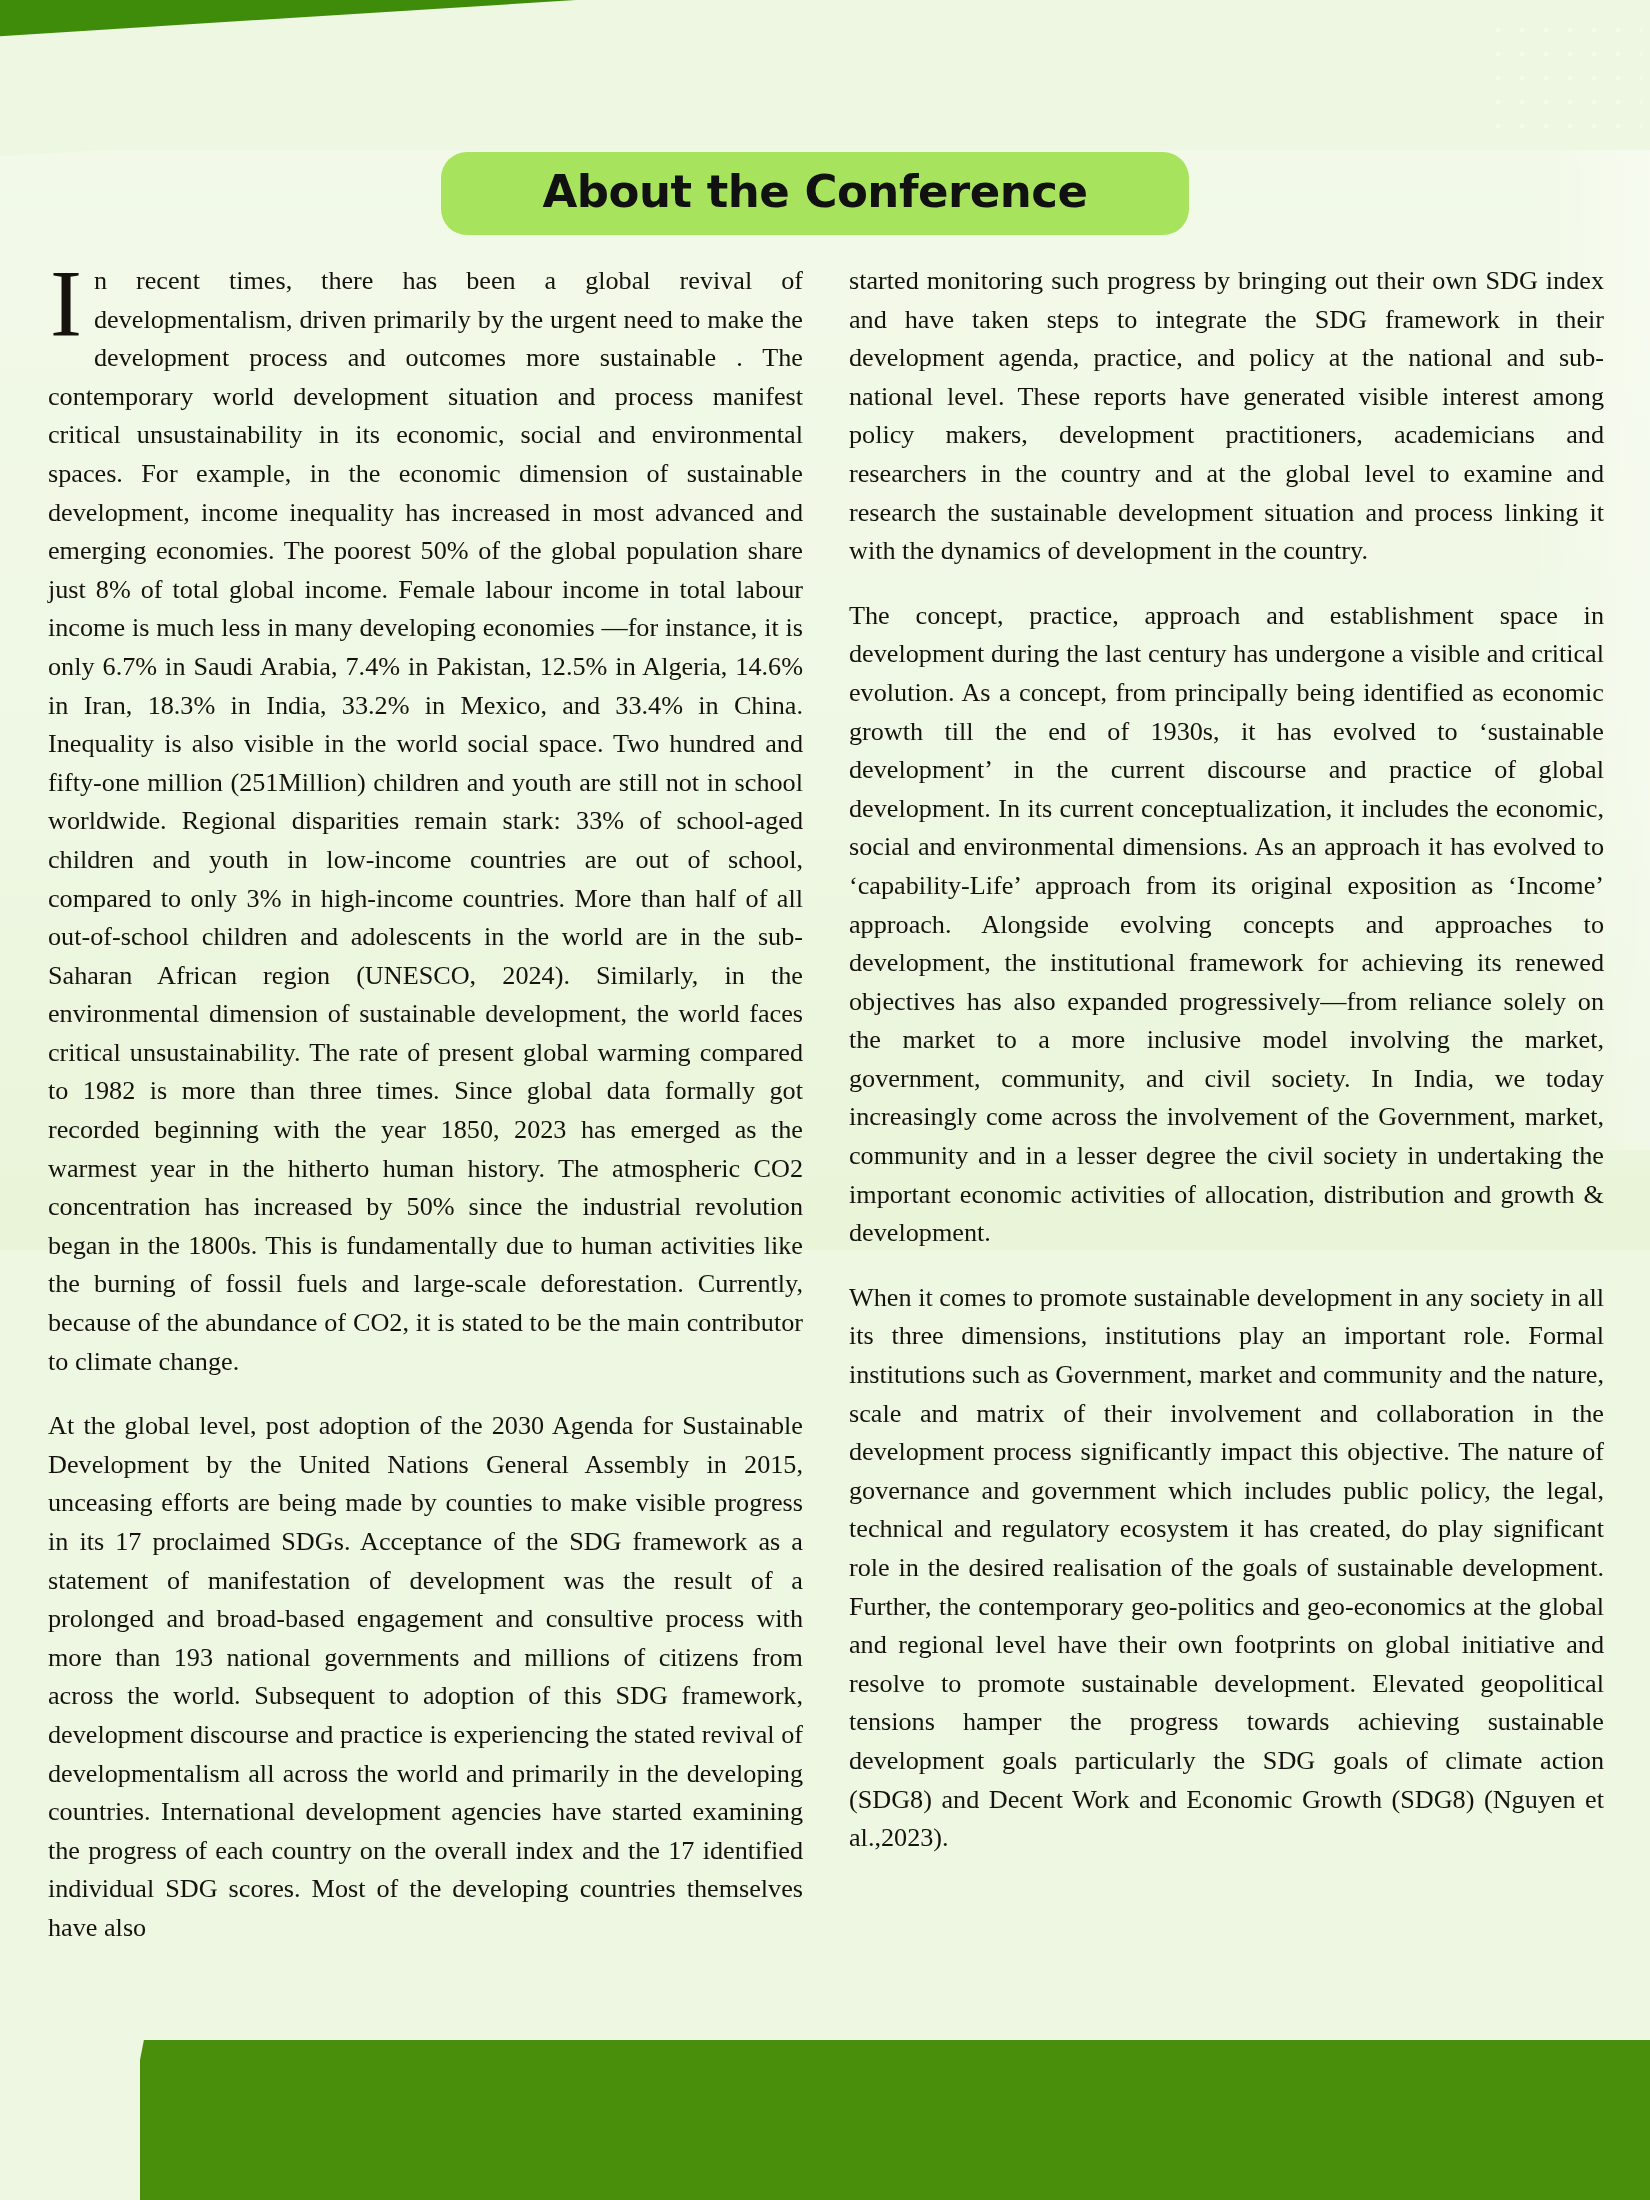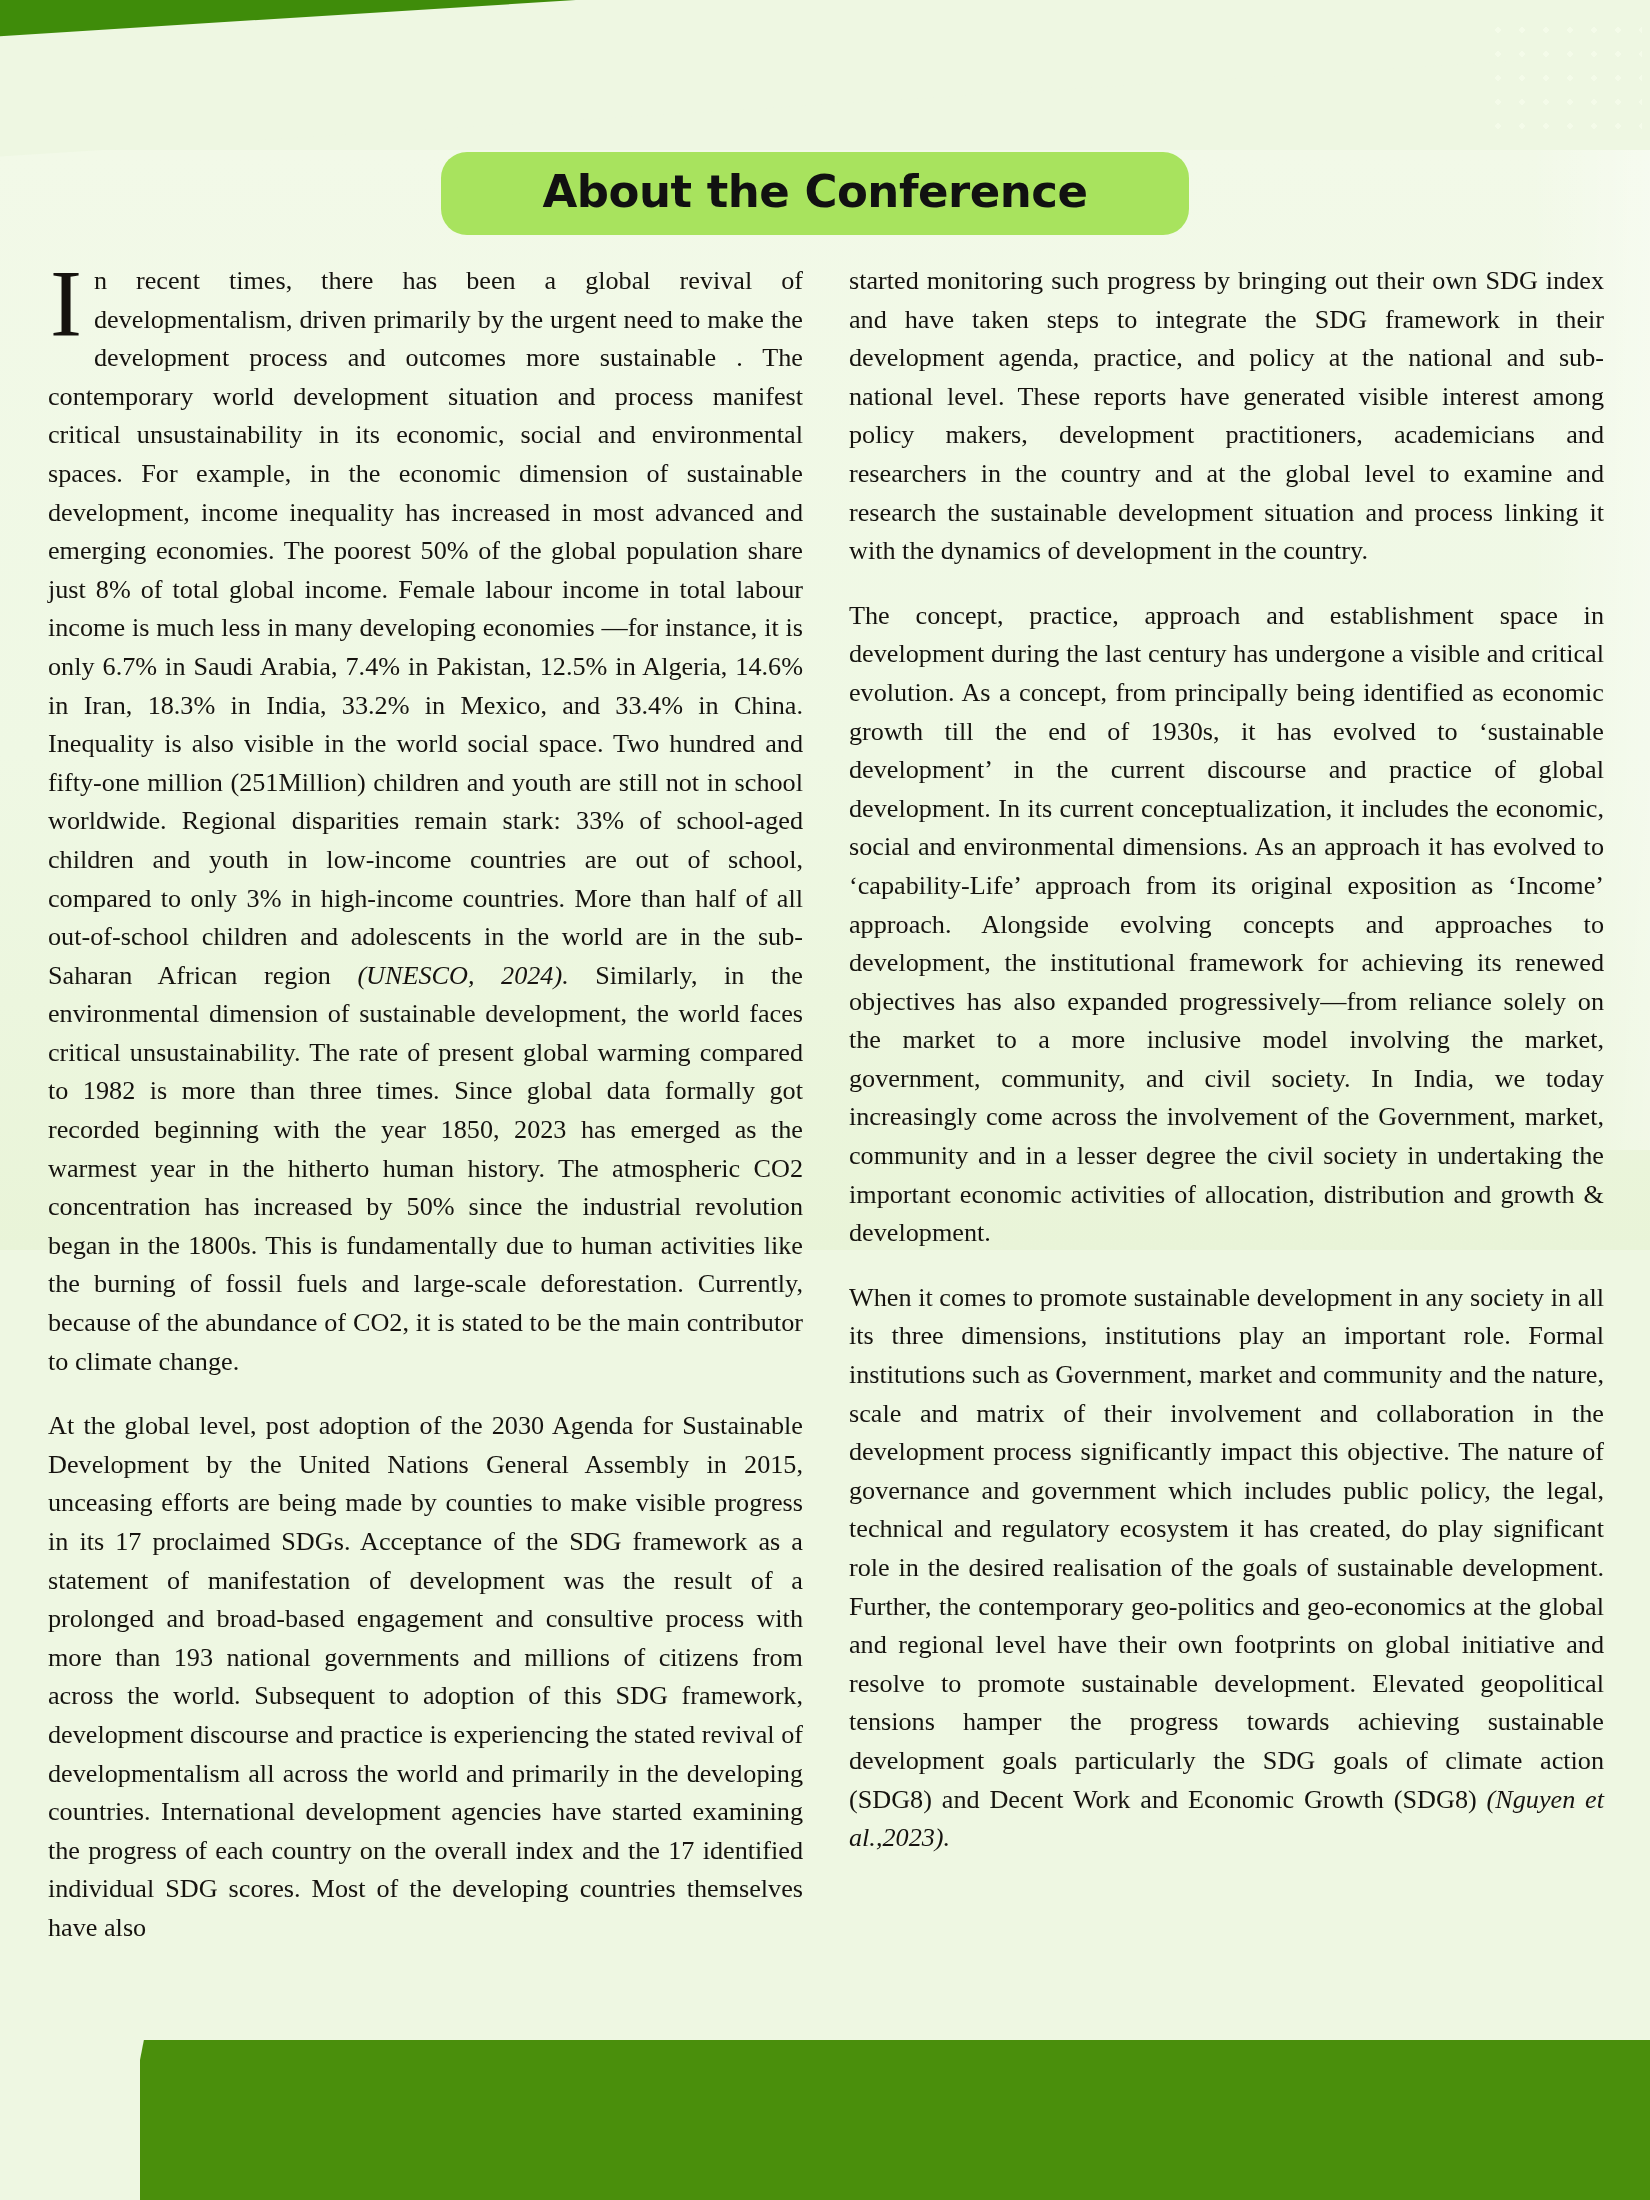--- a/index.html
+++ b/index.html
@@ -128,21 +128,21 @@
 
   .drop{
     float:left;
     font-size:96px;
     line-height:76px;
     padding:4px 12px 0 2px;
     font-family:"Liberation Serif", serif;
     font-weight:normal;
     color:#16130f;
   }
-  .it{font-style:italic;margin-top:19px;}
+  .it{margin-top:19px;}
 </style>
 </head>
 <body>
 
 <div class="bg">
   <div class="page-field"></div>
   <div class="wash"></div>
 
   <div class="top-lightband"></div>
   <div class="top-darkband"></div>

